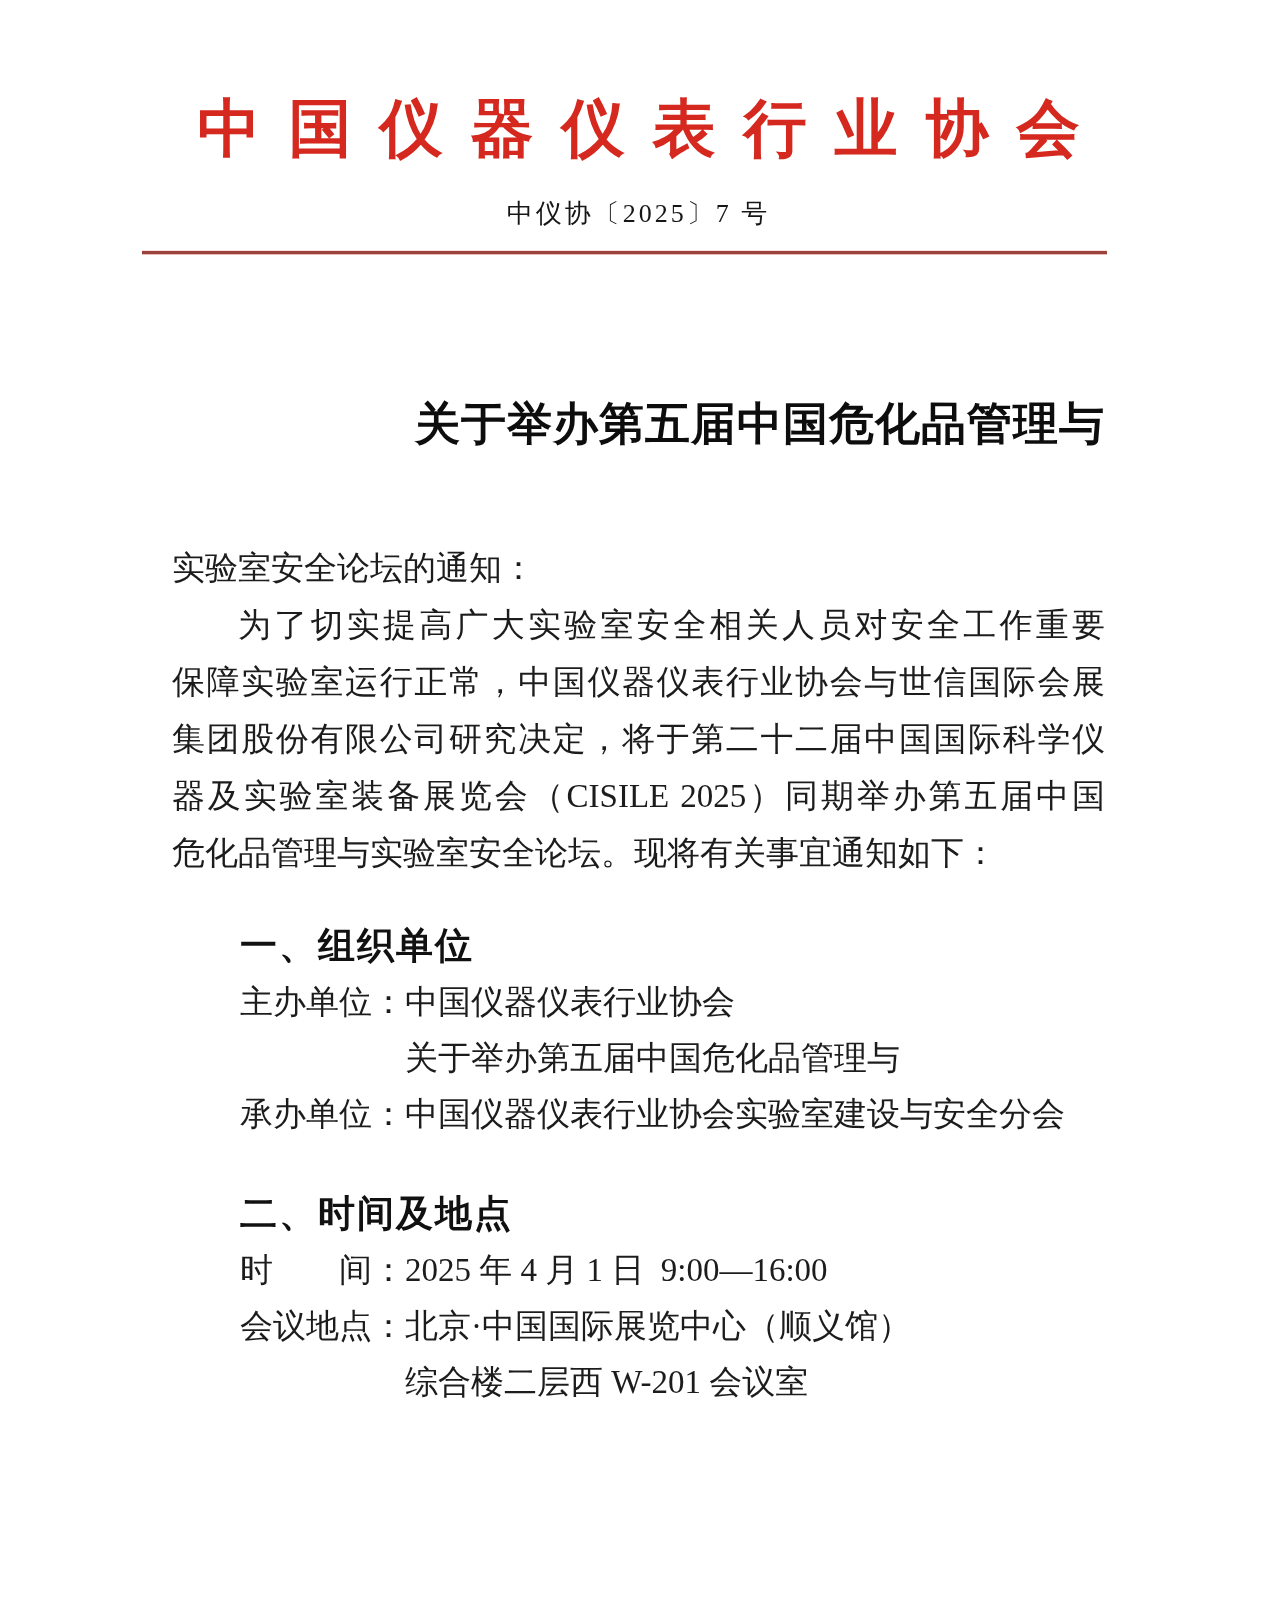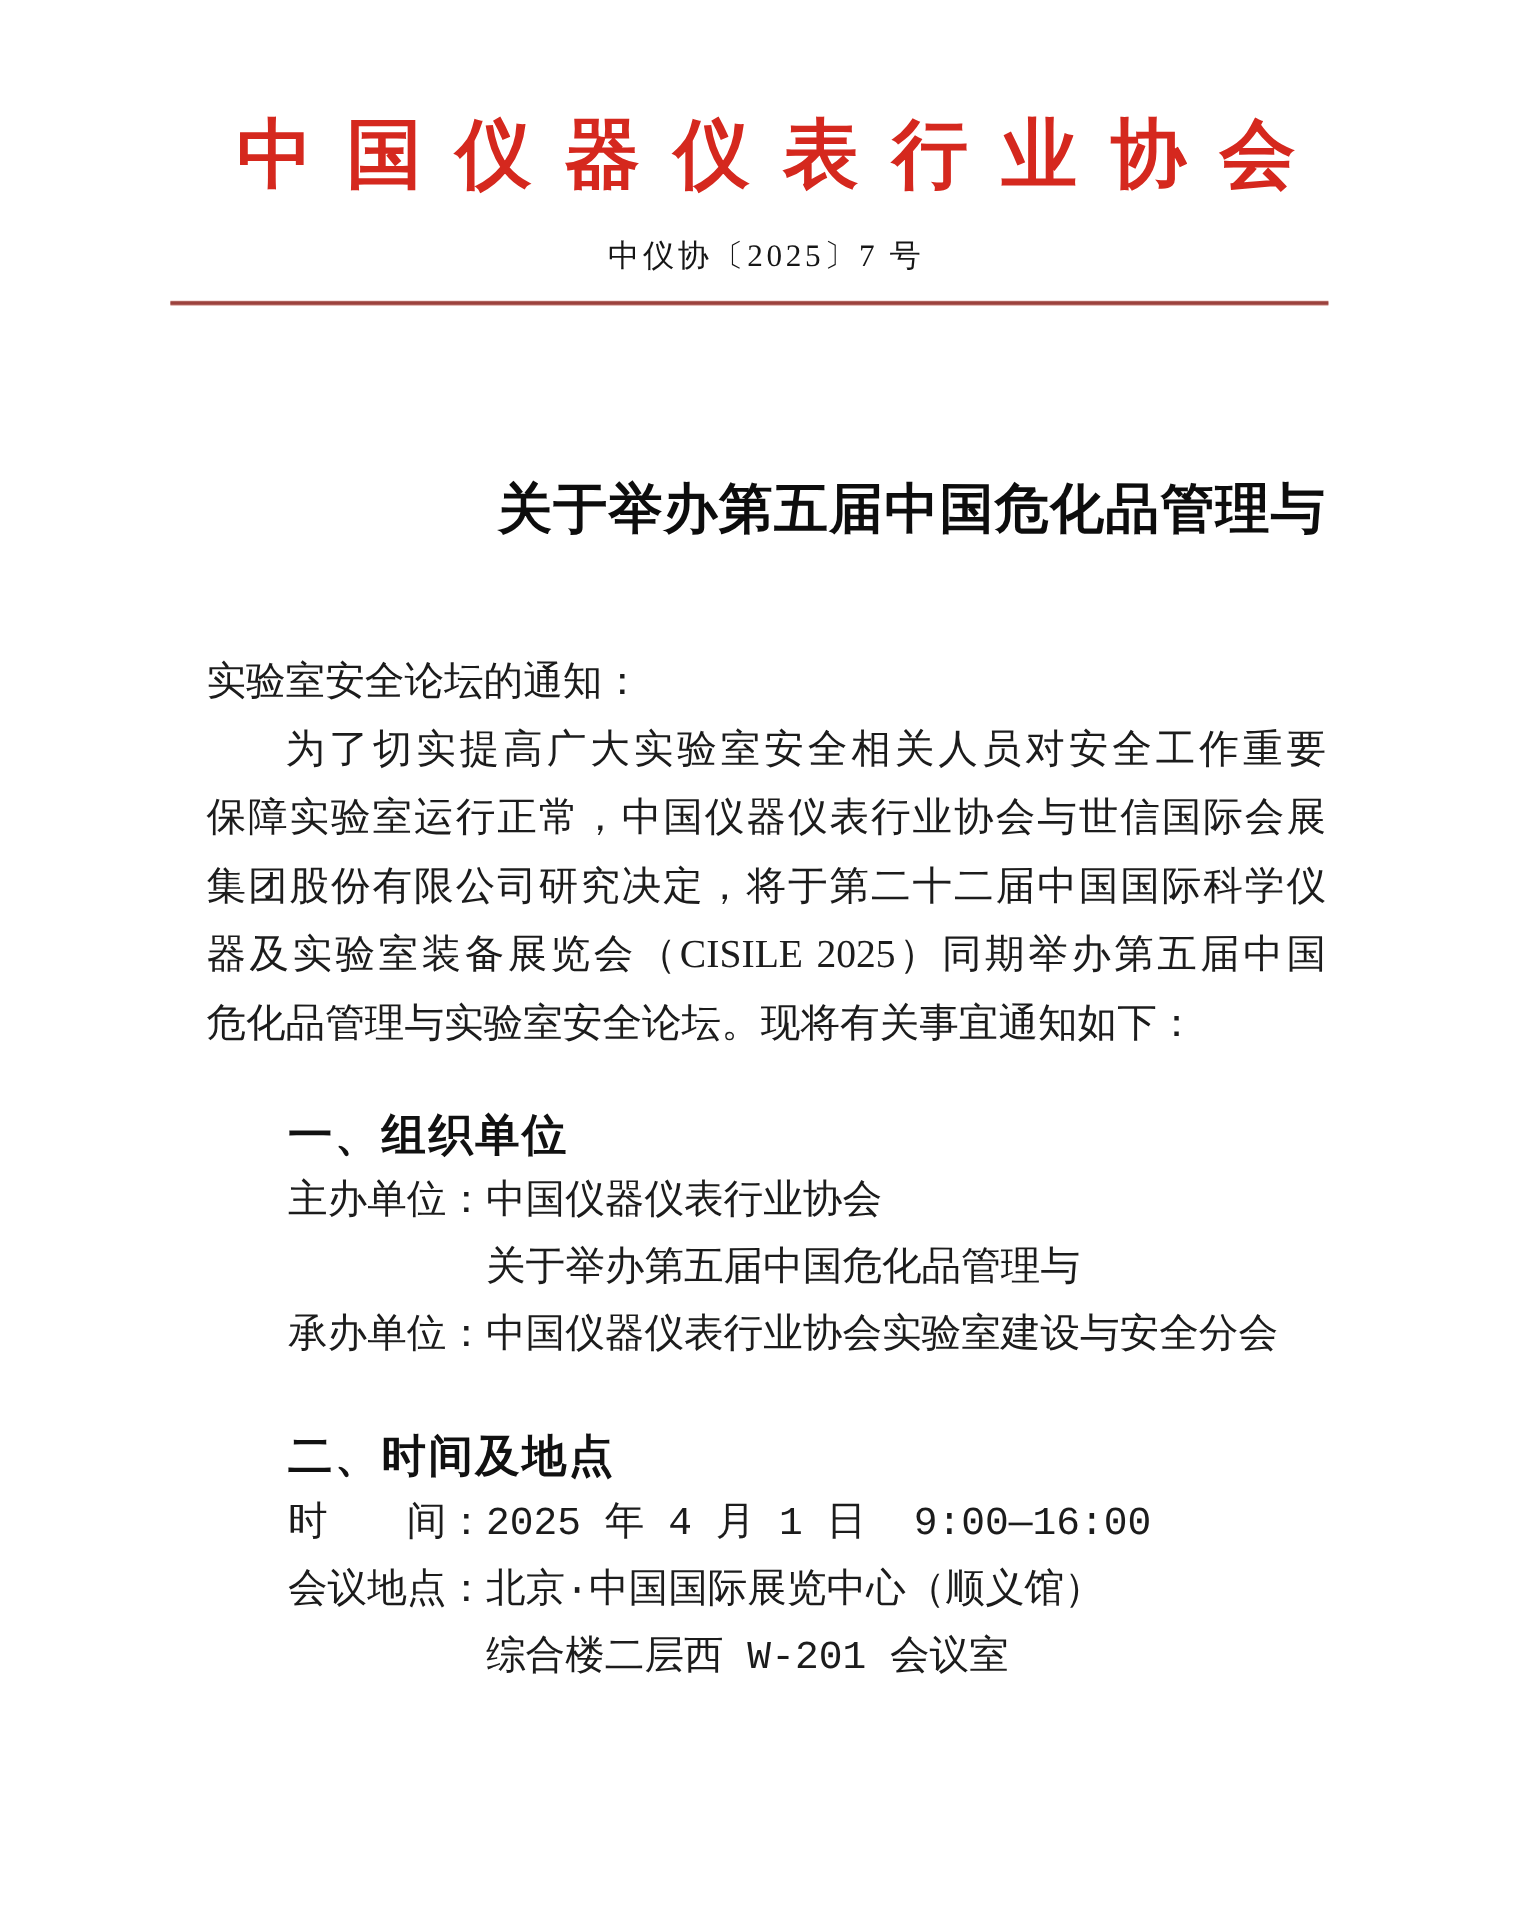--- a/index.html
+++ b/index.html
@@ -77,21 +77,20 @@
     font-family:"Liberation Sans","DejaVu Sans",sans-serif;
     font-weight:bold;
     font-size:37px;
     line-height:56px;
     color:#111111;
     letter-spacing:2px;
   }
   .sec-line{
     line-height:56px;
     white-space:pre-wrap;
-    font-family:Liberation Mono, monospace;
   }
   .sec-line.cont{padding-left:165px;}
 </style>
 </head>
 <body>
 
 <div class="page">
 
   <div class="org-name">中国仪器仪表行业协会</div>
 

